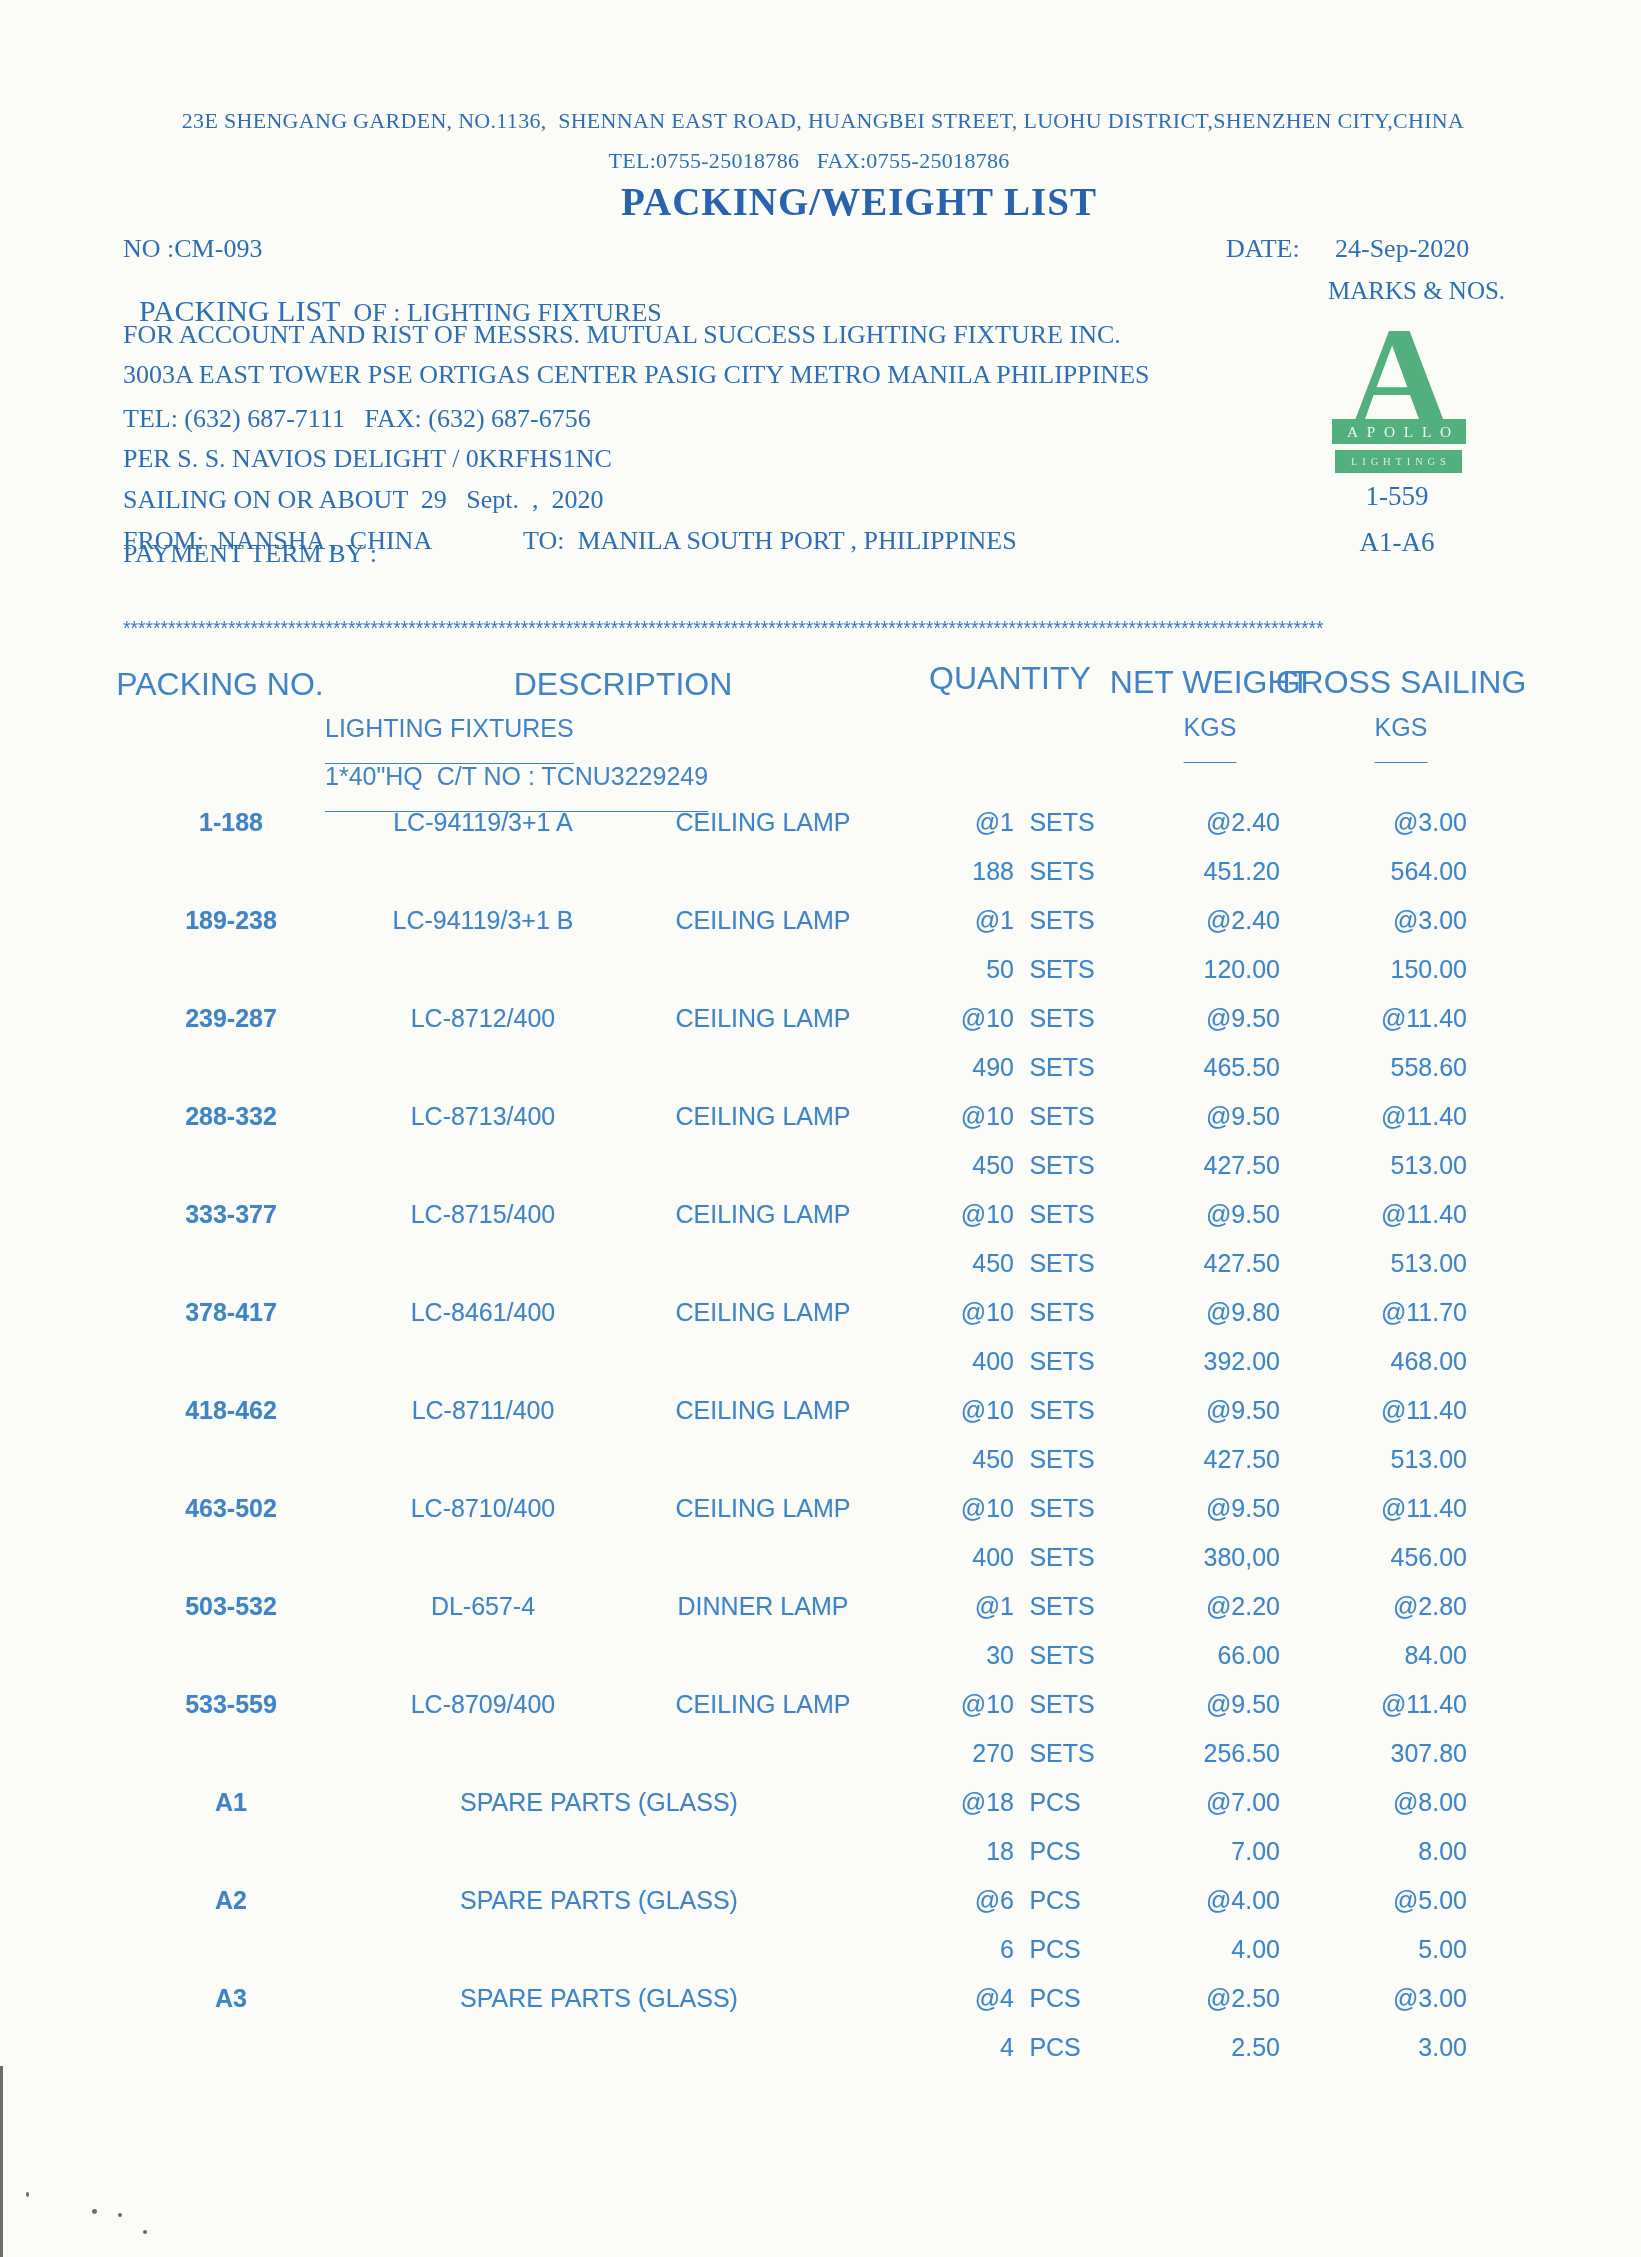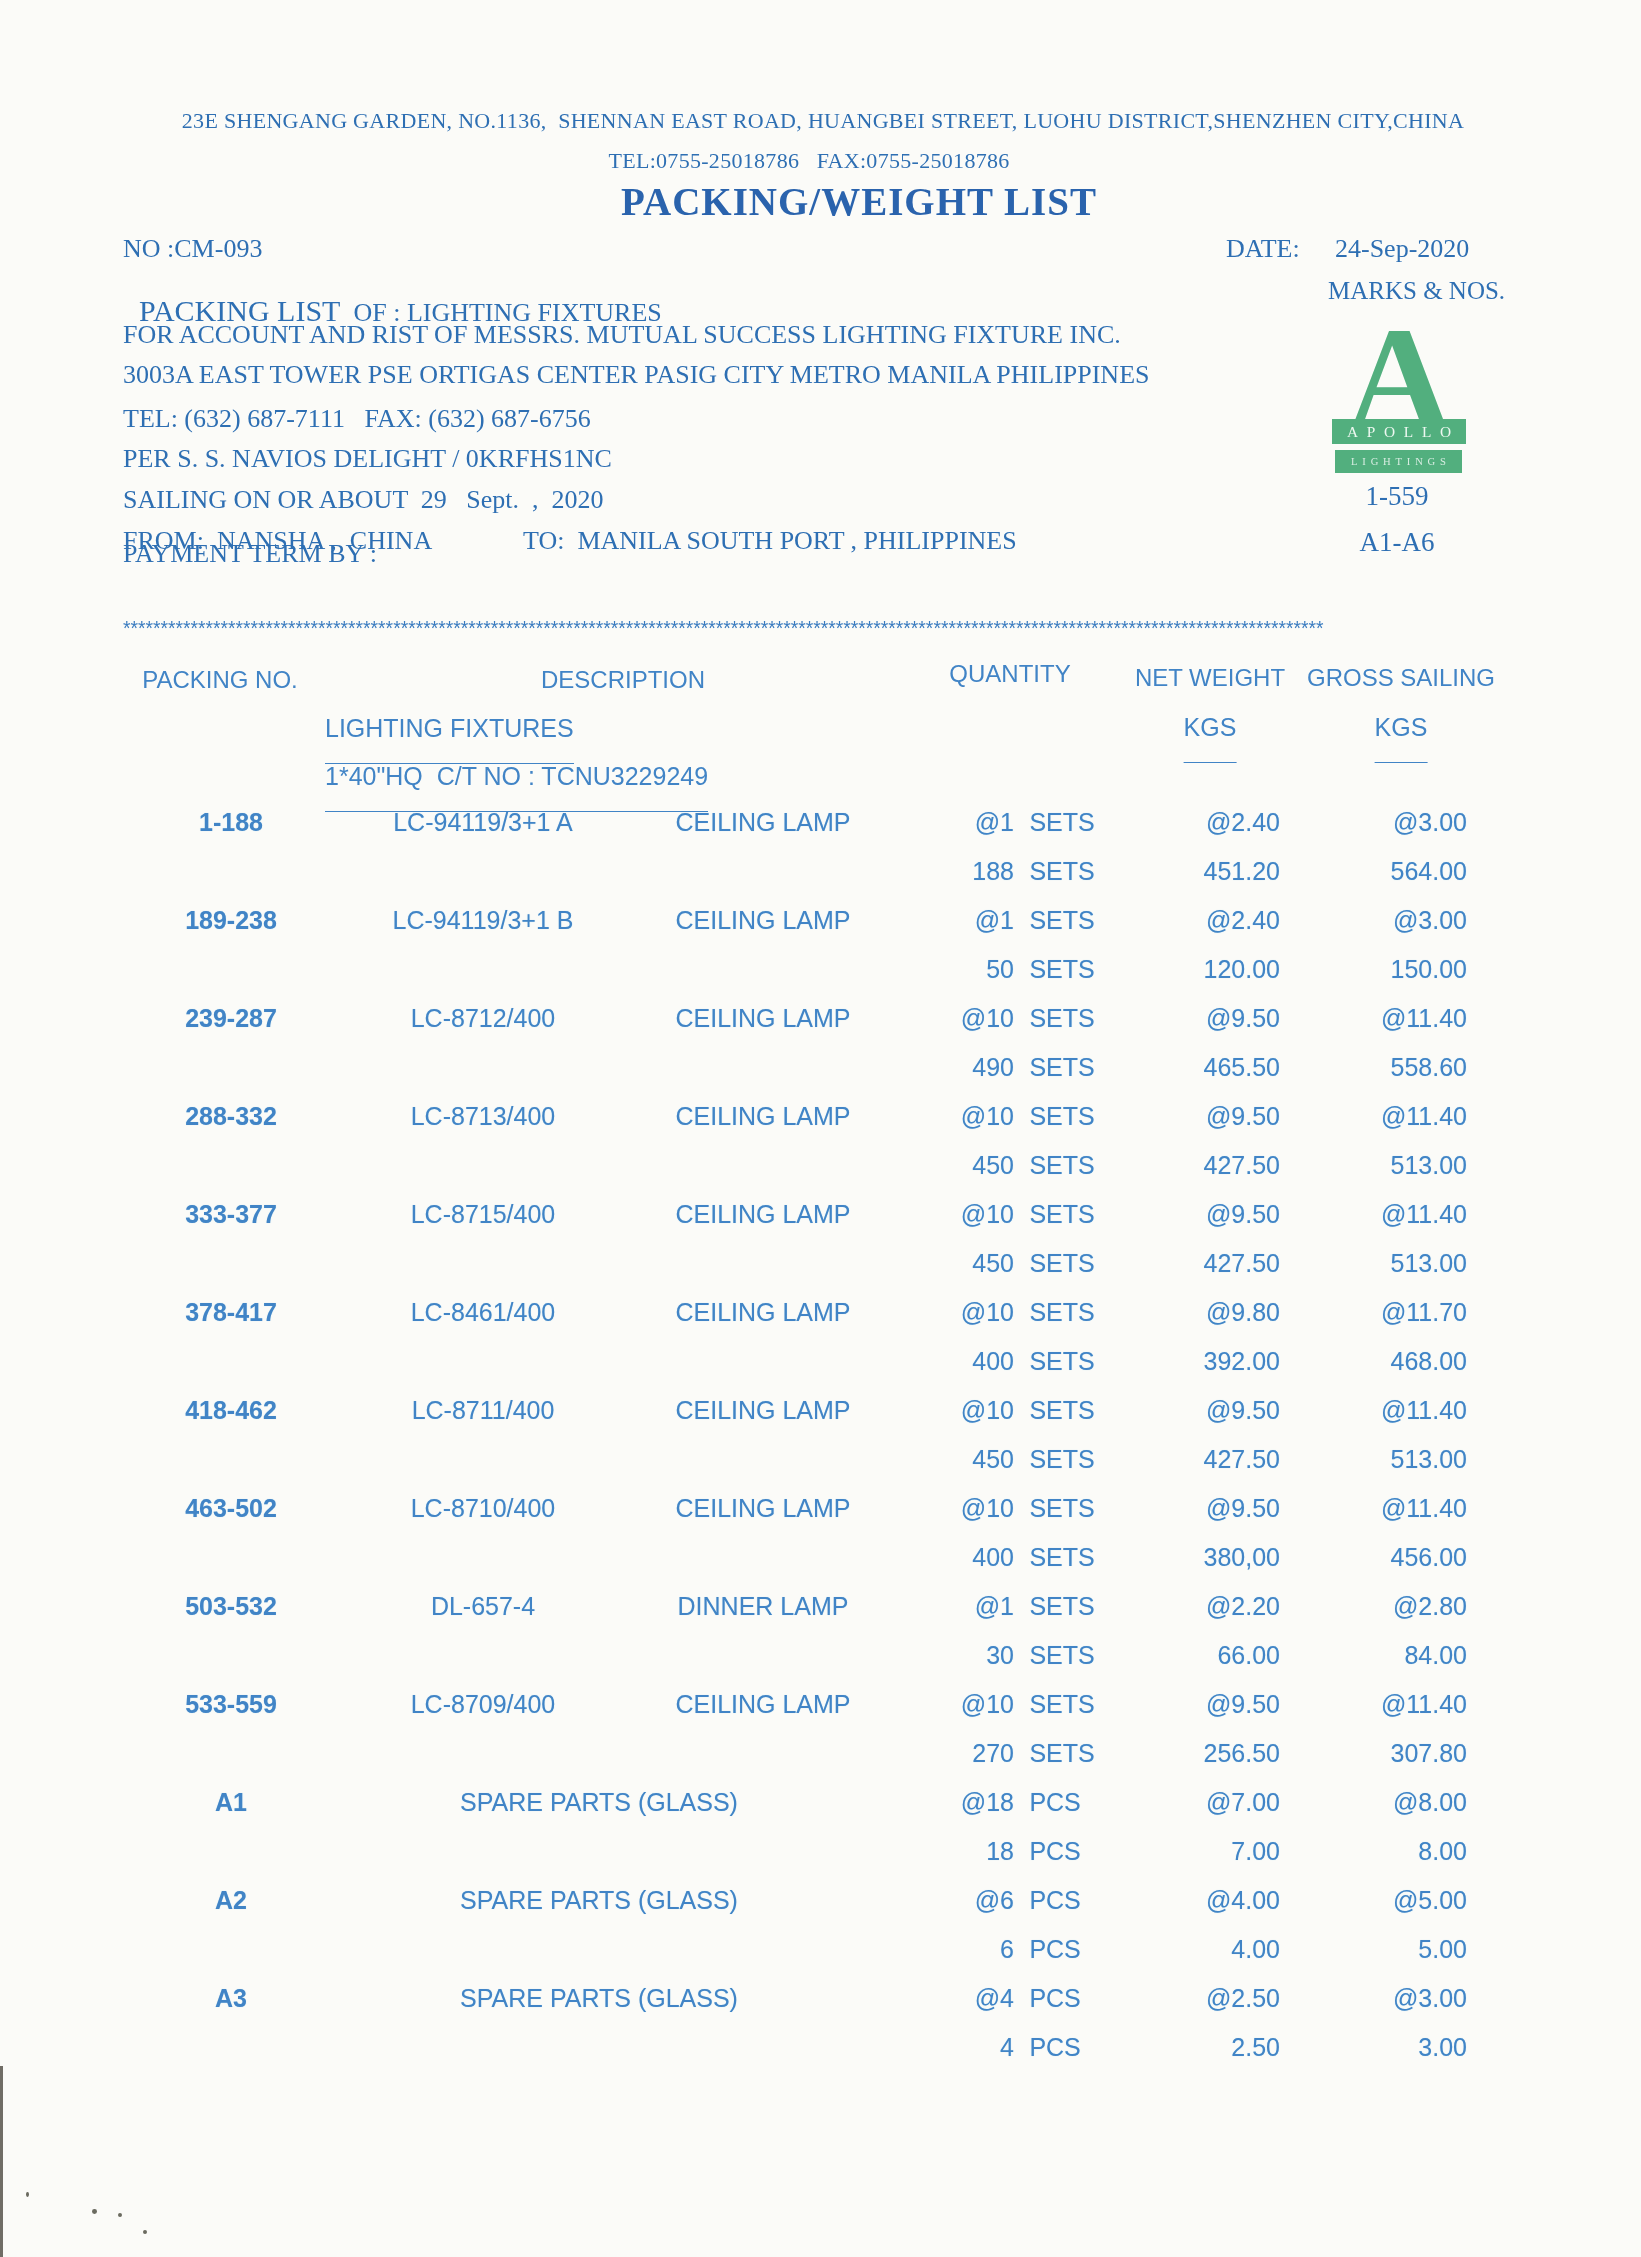--- a/index.html
+++ b/index.html
@@ -12,21 +12,21 @@
   .abs    { position:absolute; white-space:pre; }
 
   .company-name { font-size:37px; font-weight:bold; color:#2a63ad; letter-spacing:1px; }
   .company-sub  { font-size:22px; letter-spacing:0.3px; }
   .doc-title    { font-size:39px; font-weight:bold; color:#2a63ad; letter-spacing:1px; }
   .info         { font-size:26px; }
   .info-big     { font-size:30px; }
 
   .separator { font-size:19.3px; color:#3b7cc0; letter-spacing:0; width:1387px; overflow:hidden; height:25px; }
 
-  .th   { font-family:"Liberation Sans", sans-serif; font-size:24px; color:#4184c6; transform:translateX(-50%); }
+  .th   { font-family:"Liberation Sans", sans-serif; font-size:32px; color:#4184c6; transform:translateX(-50%); }
   .u    { border-bottom:1.9px solid #4184c6; padding-bottom:20px; }
 
   .t-line { position:relative; height:49px; }
   .t-cell { position:absolute; top:0; height:100%; display:flex; align-items:center;
             font-family:"Liberation Sans", sans-serif; font-size:25px; color:#4184c6;
             text-shadow:0 0 1px rgba(110,190,230,.45); white-space:pre; }
   .c1 { left:133px;  width:196px; justify-content:center;font-weight:bold; }
   .c2 { left:319px;  width:328px; justify-content:center; }
   .c3 { left:647px;  width:232px; justify-content:center; }
   .cspan { left:319px; width:560px; justify-content:center; }

